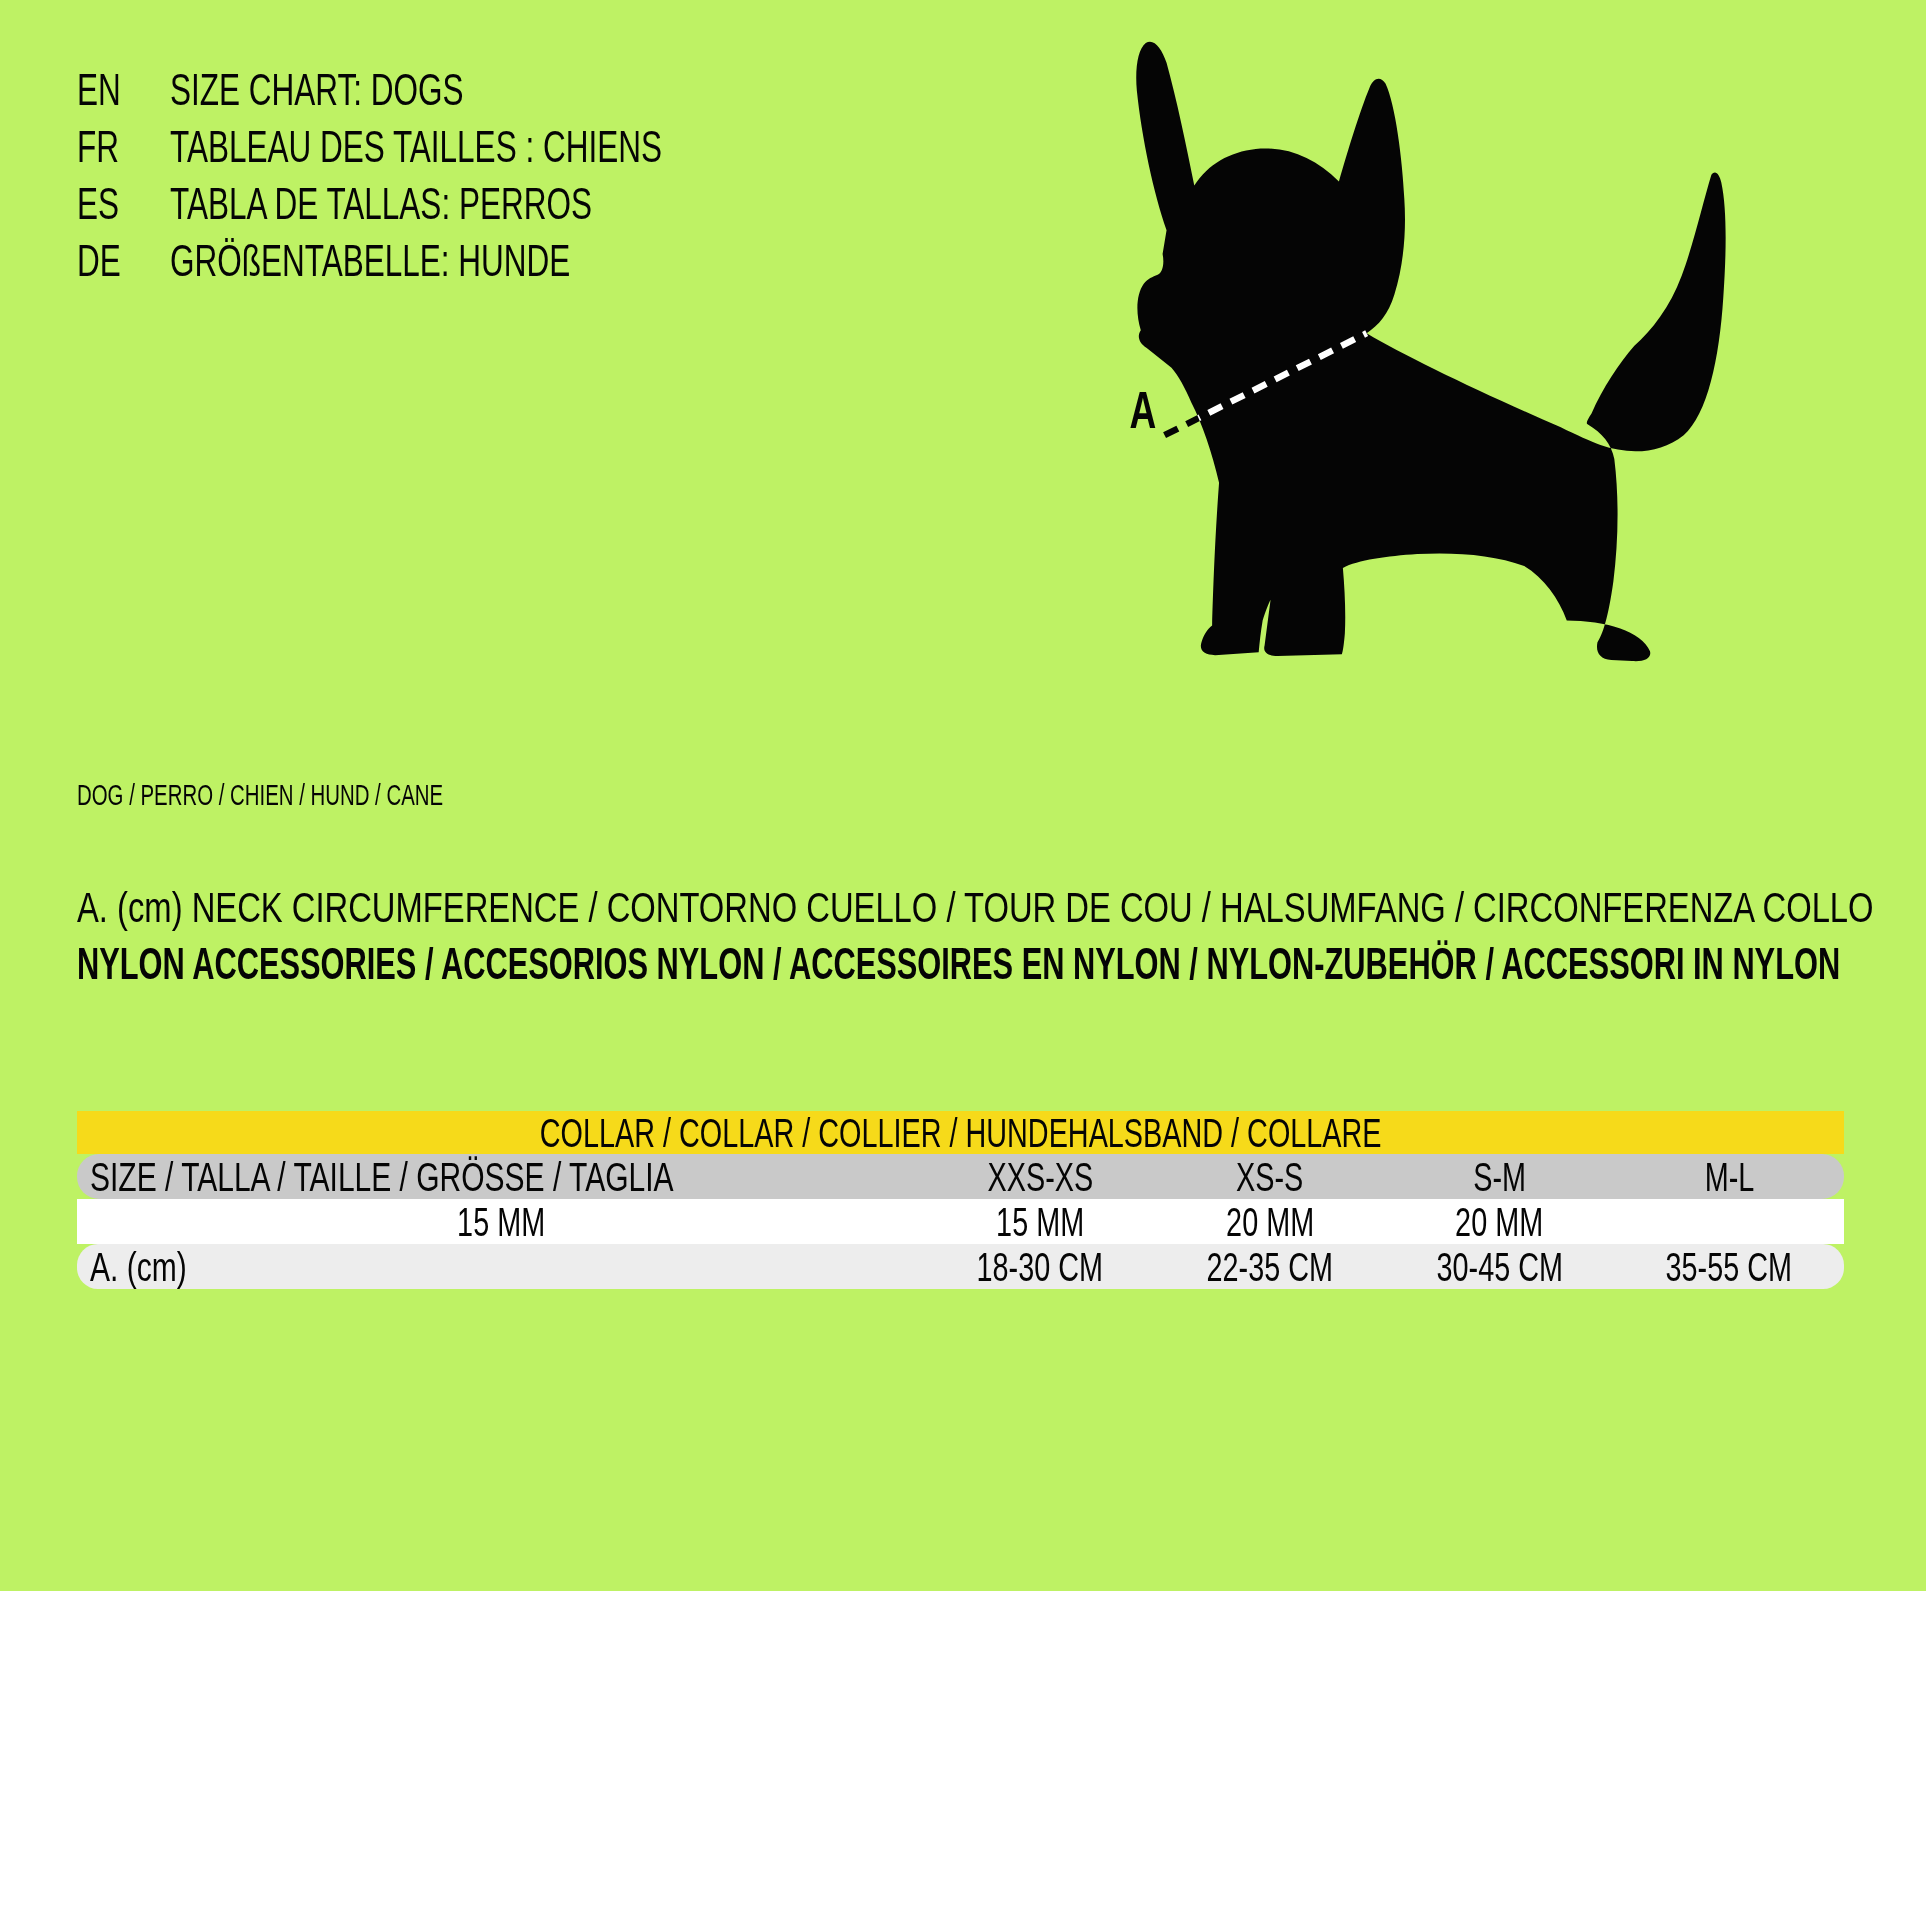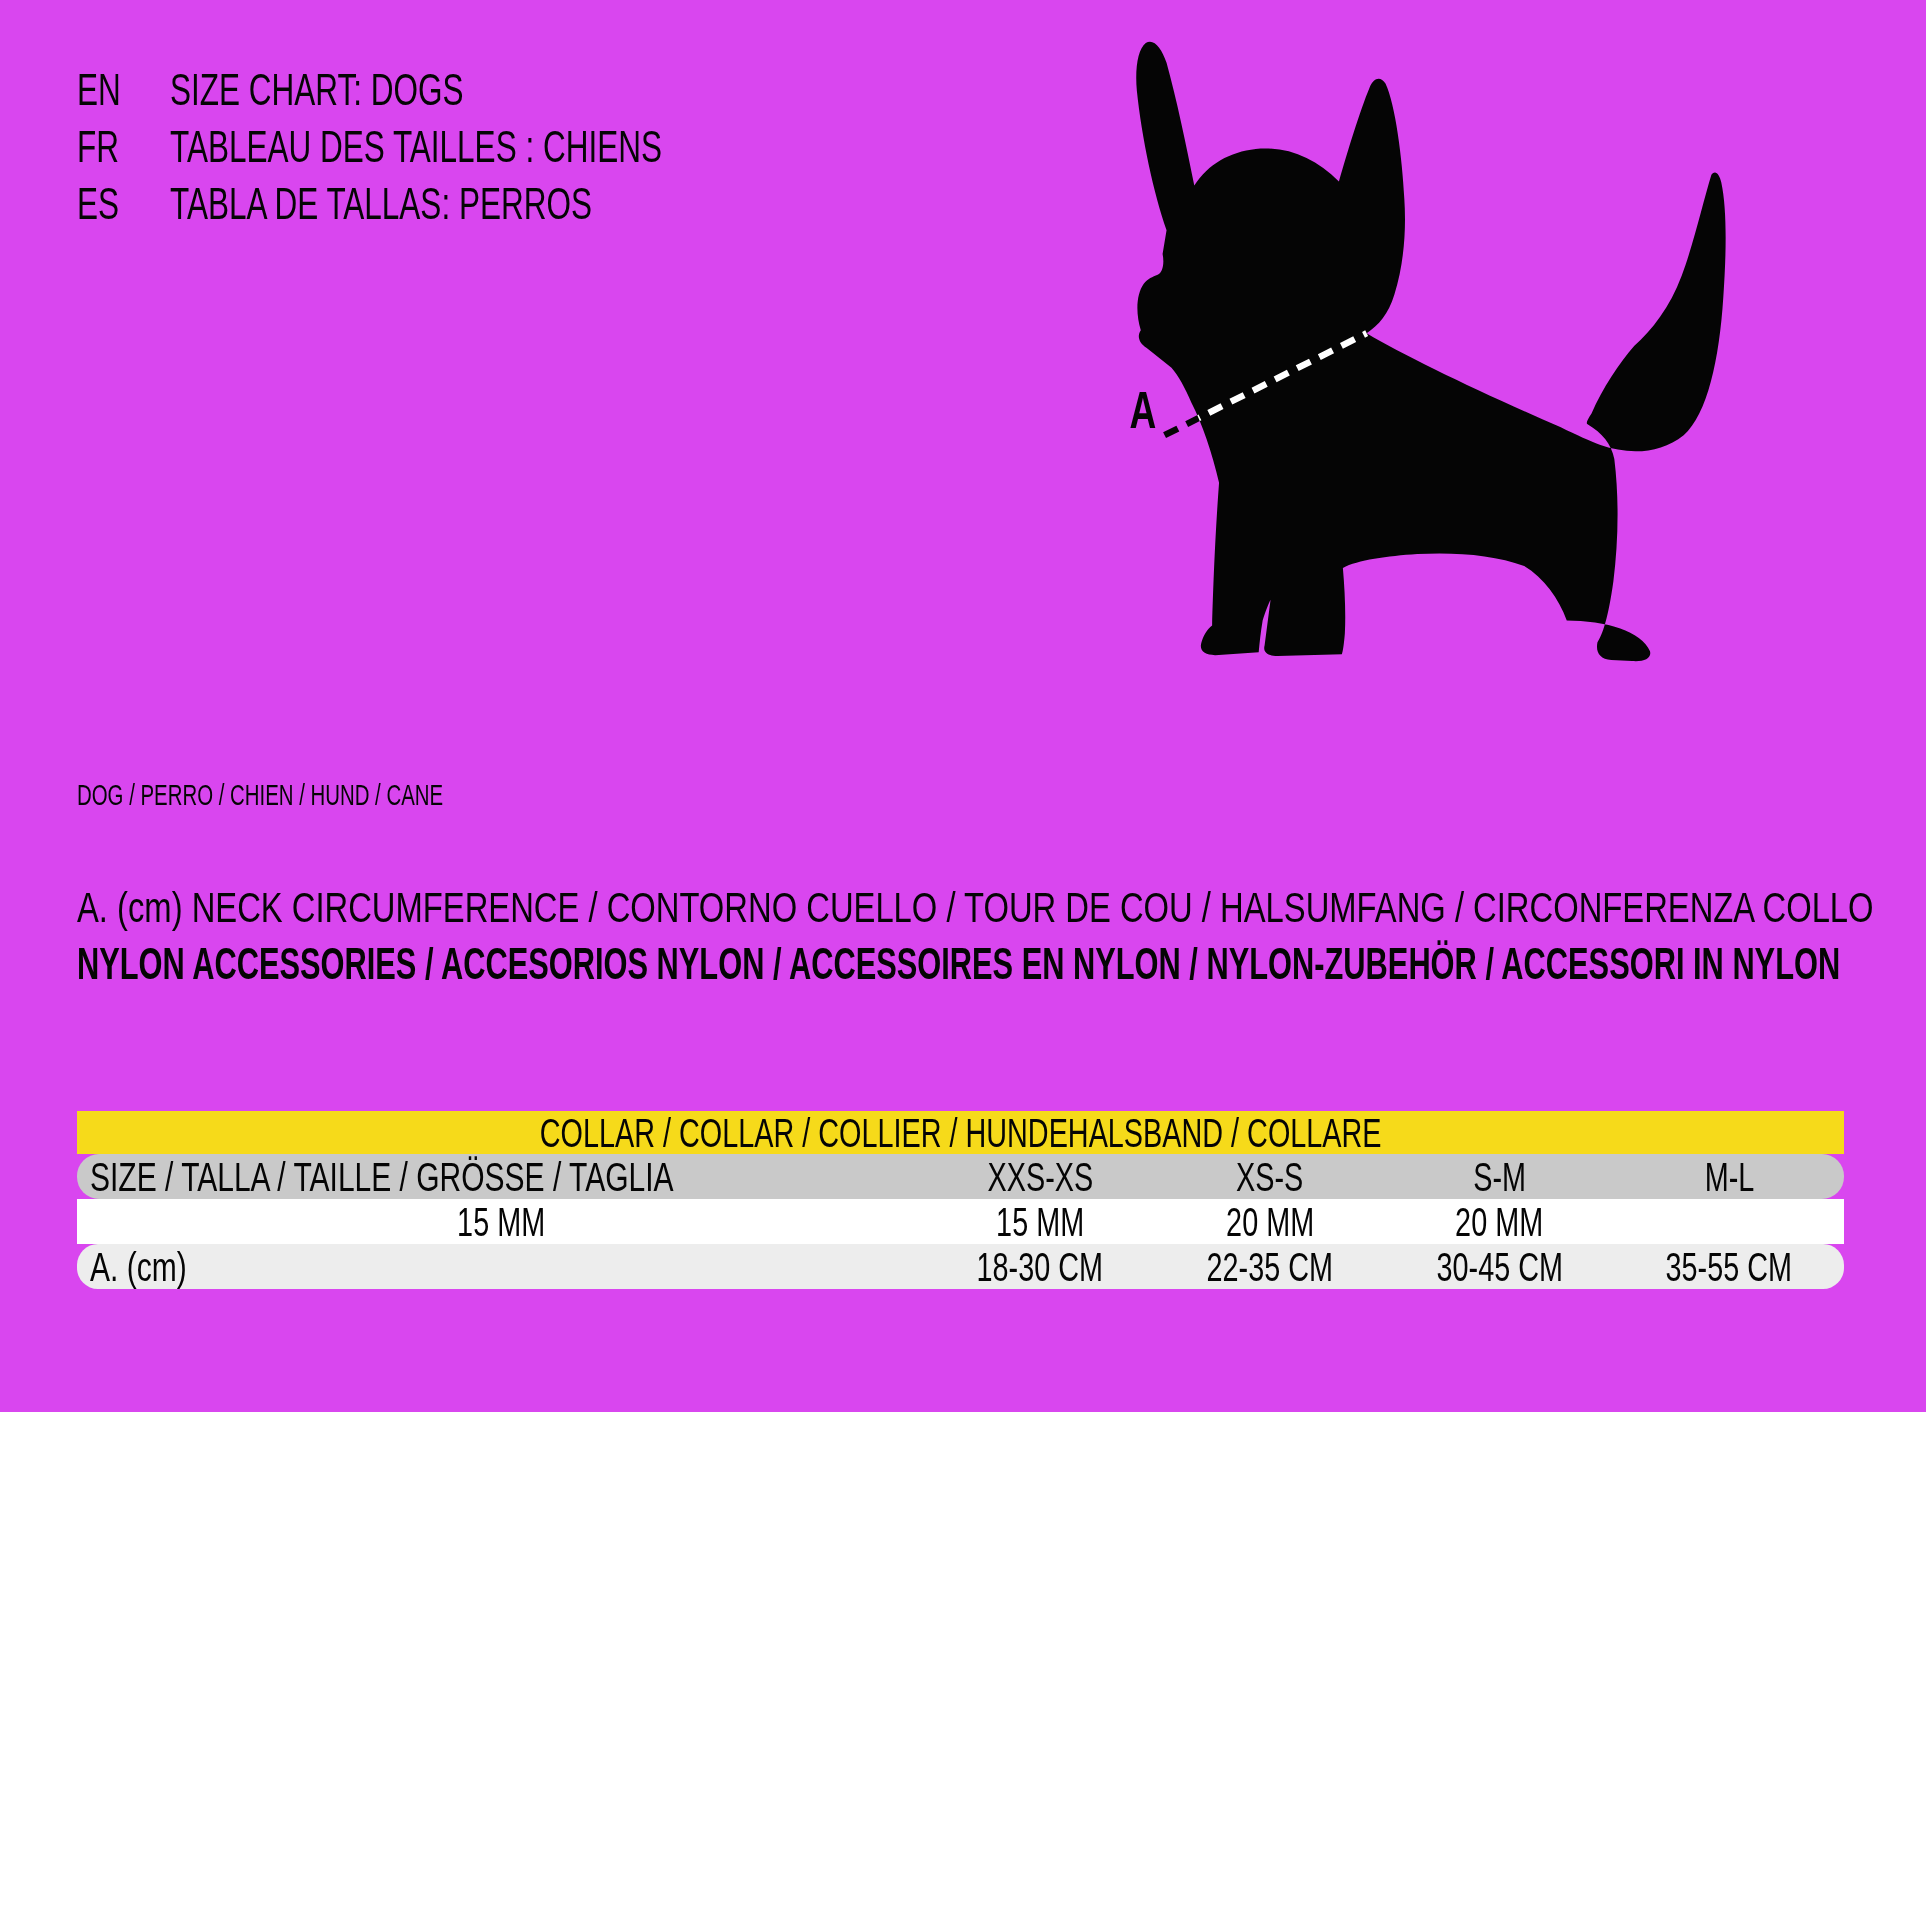--- a/index.html
+++ b/index.html
@@ -1,19 +1,19 @@
 <!DOCTYPE html>
 <html><head>
 <meta charset="utf-8">
 <style>
   html,body{margin:0;padding:0;background:#ffffff;}
   .page{
     position:relative;
-    width:1927px;height:1412px;
-    background:#d946ef;
+    width:1927px;height:1591px;
+    background:#bef264;
     font-family:"Liberation Sans","DejaVu Sans",sans-serif;
     color:#050505;
     overflow:hidden;
   }
   .cond{display:inline-block;transform:scaleX(0.70);transform-origin:0 50%;white-space:nowrap;}
 
   
   .lang-block{position:absolute;left:77px;top:61px;}
   .lang-row{height:57px;line-height:57px;font-size:45px;font-weight:500;white-space:nowrap;}
   .lang-code{display:inline-block;width:93px;vertical-align:top;}
@@ -60,20 +60,23 @@
 
   <div class="lang-block">
     <div class="lang-row">
       <span class="lang-code"><span class="cond">EN</span></span><span class="lang-title"><span class="cond">SIZE CHART: DOGS</span></span>
     </div>
     <div class="lang-row">
       <span class="lang-code"><span class="cond">FR</span></span><span class="lang-title"><span class="cond">TABLEAU DES TAILLES : CHIENS</span></span>
     </div>
     <div class="lang-row">
       <span class="lang-code"><span class="cond">ES</span></span><span class="lang-title"><span class="cond">TABLA DE TALLAS: PERROS</span></span>
+    </div>
+    <div class="lang-row">
+      <span class="lang-code"><span class="cond">DE</span></span><span class="lang-title"><span class="cond">GRÖßENTABELLE: HUNDE</span></span>
     </div>
   </div>
 
   <div class="dog-wrap">
     <svg viewBox="0 0 640 640" aria-hidden="true">
       <defs>
         <path id="dogshape" d="M 22,298
           C 17,282 17,262 25,251
           C 29,246 34,244 39,242
           C 44,240 46,231 44,221

